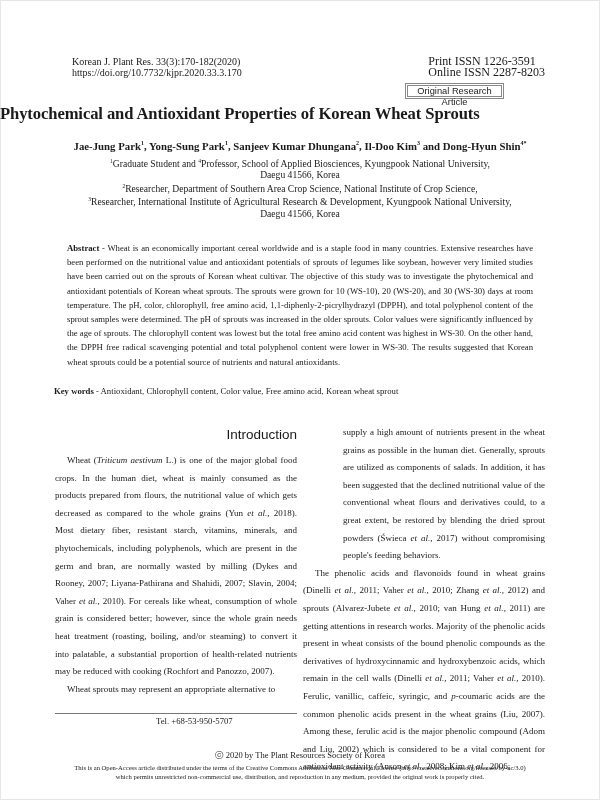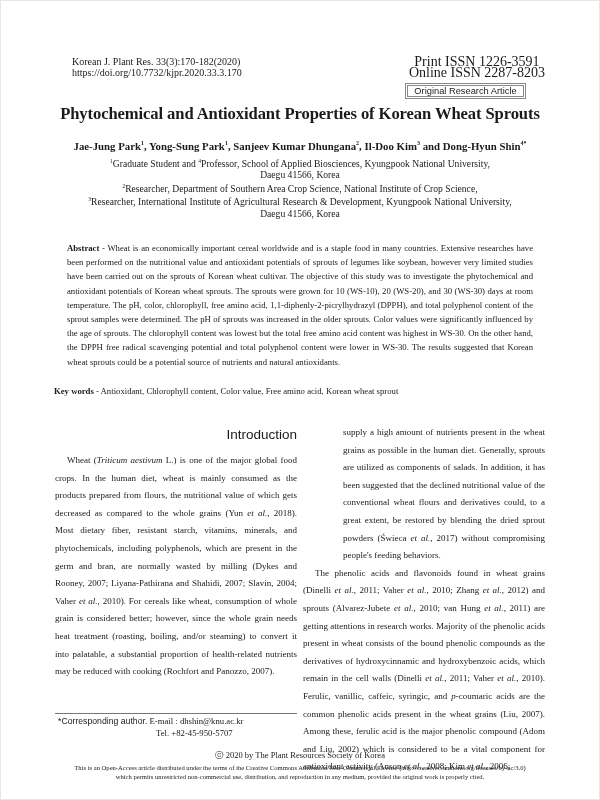--- a/index.html
+++ b/index.html
@@ -2,31 +2,31 @@
 <html><head>
 <meta charset="utf-8">
 <style>
   html, body { margin: 0; padding: 0; }
   body {
     width: 600px; height: 800px; background: #ffffff; position: relative; overflow: hidden;
     font-family: "Liberation Serif", serif; color: #1a1a1a;
   }
   .page-edge { position: absolute; inset: 0; border: 1px solid #e6e6e6; box-sizing: border-box; pointer-events: none; }
   .hdr-left { position: absolute; left: 72px; top: 56px; font-size: 10px; line-height: 11px; }
-  .hdr-right { position: absolute; right: 55px; top: 56px; font-size: 14px; line-height: 11px; text-align: center; }
+  .hdr-right { position: absolute; right: 55px; top: 56px; font-size: 12px; line-height: 11px; text-align: left; }
   .badge {
-    position: absolute; left: 405px; top: 83px; width: 121px; height: 16px;
+    position: absolute; left: 405px; top: 83px; width: 99px; height: 16px;
     border: 1px solid #8a8a8a; box-sizing: border-box; padding: 1px;
   }
   .badge-inner {
     border: 1px solid #8a8a8a; height: 100%; box-sizing: border-box;
     font-family: "Liberation Sans", sans-serif; font-size: 9.3px; line-height: 11px; text-align: center; color: #222;
   }
   .title {
-    position: absolute; left: 0; right: 0; top: 104px; text-align: center;
+    position: absolute; left: 0; right: 0; top: 104px; text-align: left;
     font-weight: bold; font-size: 16.6px; letter-spacing: -0.1px;
   }
   .authors {
     position: absolute; left: 0; right: 0; top: 140px; text-align: center;
     font-weight: bold; font-size: 10.8px;
   }
   .authors sup { font-size: 6px; }
   .affils { position: absolute; left: 60px; width: 480px; top: 156px; text-align: center; font-size: 9.6px; line-height: 11.3px; }
   .affils sup { font-size: 5.5px; }
   .abstract {
@@ -85,30 +85,30 @@
 </div>
 
 <div class="abstract"><b>Abstract</b><span> - Wheat is an economically important cereal worldwide and is a staple food in many countries. Extensive researches have been performed on the nutritional value and antioxidant potentials of sprouts of legumes like soybean, however very limited studies have been carried out on the sprouts of Korean wheat cultivar. The objective of this study was to investigate the phytochemical and antioxidant potentials of Korean wheat sprouts. The sprouts were grown for 10 (WS-10), 20 (WS-20), and 30 (WS-30) days at room temperature. The pH, color, chlorophyll, free amino acid, 1,1-diphenly-2-picrylhydrazyl (DPPH), and total polyphenol content of the sprout samples were determined. The pH of sprouts was increased in the older sprouts. Color values were significantly influenced by the age of sprouts. The chlorophyll content was lowest but the total free amino acid content was highest in WS-30. On the other hand, the DPPH free radical scavenging potential and total polyphenol content were lower in WS-30. The results suggested that Korean wheat sprouts could be a potential source of nutrients and natural antioxidants.</span></div>
 
 <div class="keywords"><b>Key words</b><span> - </span><span>Antioxidant, Chlorophyll content, Color value, Free amino acid, Korean wheat sprout</span></div>
 
 <div class="intro-heading">Introduction</div>
 
 <div class="col col-left">
   <p><span>Wheat (</span><i>Triticum aestivum</i><span> L.) is one of the major global food crops. In the human diet, wheat is mainly consumed as the products prepared from flours, the nutritional value of which gets decreased as compared to the whole grains (Yun </span><i>et al.</i><span>, 2018). Most dietary fiber, resistant starch, vitamins, minerals, and phytochemicals, including polyphenols, which are present in the germ and bran, are normally wasted by milling (Dykes and Rooney, 2007; Liyana-Pathirana and Shahidi, 2007; Slavin, 2004; Vaher </span><i>et al.</i><span>, 2010). For cereals like wheat, consumption of whole grain is considered better; however, since the whole grain needs heat treatment (roasting, boiling, and/or steaming) to convert it into palatable, a substantial proportion of health-related nutrients may be reduced with cooking (Rochfort and Panozzo, 2007).</span></p>
+  <p>Wheat sprouts may represent an appropriate alternative to</p>
 </div>
 
 <div class="col col-right">
   <p class="noind"><span>supply a high amount of nutrients present in the wheat grains as possible in the human diet. Generally, sprouts are utilized as components of salads. In addition, it has been suggested that the declined nutritional value of the conventional wheat flours and derivatives could, to a great extent, be restored by blending the dried sprout powders (Świeca </span><i>et al.</i><span>, 2017) without compromising people's feeding behaviors.</span></p>
   <p><span>The phenolic acids and flavonoids found in wheat grains (Dinelli </span><i>et al.</i><span>, 2011; Vaher </span><i>et al.</i><span>, 2010; Zhang </span><i>et al.</i><span>, 2012) and sprouts (Alvarez-Jubete </span><i>et al.</i><span>, 2010; van Hung </span><i>et al.</i><span>, 2011) are getting attentions in research works. Majority of the phenolic acids present in wheat consists of the bound phenolic compounds as the derivatives of hydroxycinnamic and hydroxybenzoic acids, which remain in the cell walls (Dinelli </span><i>et al.</i><span>, 2011; Vaher </span><i>et al.</i><span>, 2010). Ferulic, vanillic, caffeic, syringic, and </span><i>p</i><span>-coumaric acids are the common phenolic acids present in the wheat grains (Liu, 2007). Among these, ferulic acid is the major phenolic compound (Adom and Liu, 2002) which is considered to be a vital component for antioxidant activity (Anson </span><i>et al.</i><span>, 2008; Kim </span><i>et al.</i><span>, 2006;</span></p>
 </div>
 
 <div class="fn-rule"></div>
 <div class="footnote">
-  <div><span class="fn-label">*Corresponding author.</span><span> E-mail : dhshin@knu.ac.kr</span></div>
-  <div class="tel">Tel. +82-45-950-5707</div>
+  <div class="tel">Tel. +68-53-950-5707</div>
 </div>
 
 <div class="copyright">ⓒ 2020 by The Plant Resources Society of Korea</div>
 <div class="license">
   <div>This is an Open-Access article distributed under the terms of the Creative Commons Attribution Non-Commercial License (http://creativecommons.org/licenses/by-nc/3.0)</div>
   <div>which permits unrestricted non-commercial use, distribution, and reproduction in any medium, provided the original work is properly cited.</div>
 </div>
 
 </body></html>

